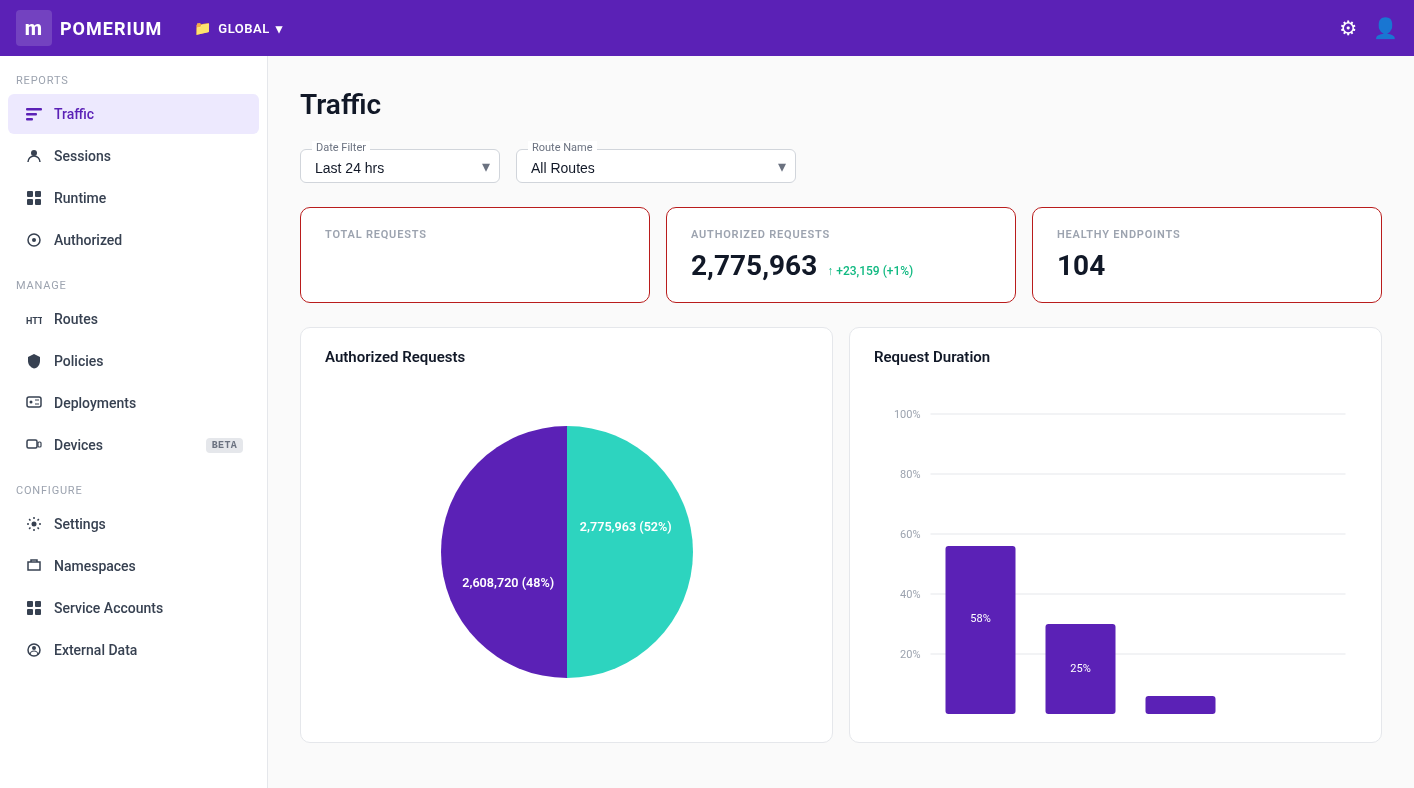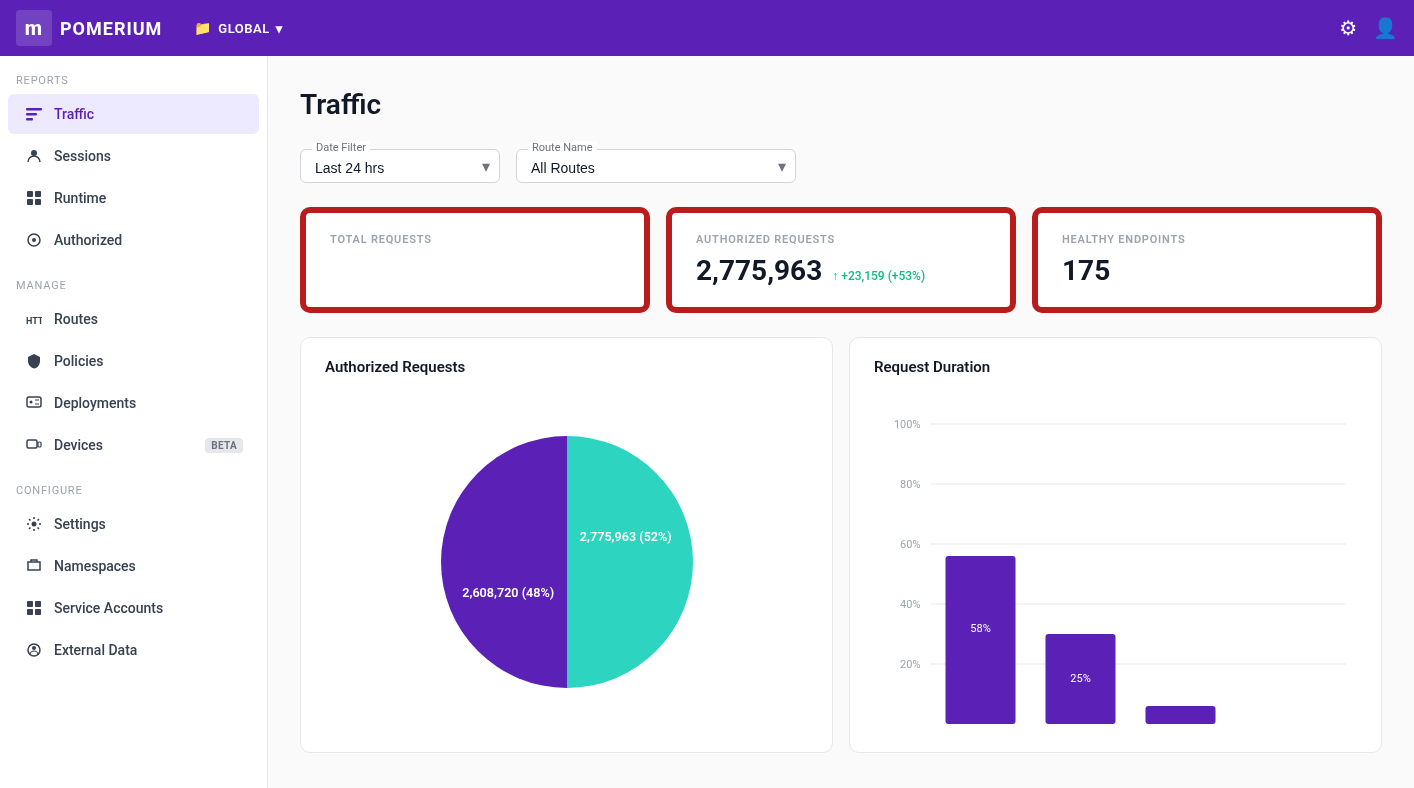--- a/index.html
+++ b/index.html
@@ -100,20 +100,21 @@
     .sidebar-item .item-icon svg { width: 16px; height: 16px; fill: currentColor; }
     .badge {
       font-size: 10px;
       font-weight: 700;
       background: #e5e7eb;
       color: #6b7280;
       padding: 2px 6px;
       border-radius: 4px;
       margin-left: auto;
       letter-spacing: 0.3px;
+      font-family: Liberation Mono, monospace;
     }
 
     
     .main-content {
       flex: 1;
       overflow-y: auto;
       padding: 32px 32px 32px 32px;
       background: #fafafa;
     }
     .page-title {
@@ -166,21 +167,21 @@
     }
 
     
     .stats-row {
       display: flex;
       gap: 16px;
       margin-bottom: 24px;
     }
     .stat-card {
       background: white;
-      border: 6px solid #b91c1c;
+      border: 1px solid #b91c1c;
       border-radius: 10px;
       padding: 20px 24px;
       flex: 1;
       display: flex;
       flex-direction: column;
       gap: 8px;
     }
     .stat-label {
       font-size: 11px;
       font-weight: 600;
@@ -430,27 +431,27 @@
     </div>
 
     <div class="stats-row">
       <div class="stat-card">
         <div class="stat-label">TOTAL REQUESTS</div>
       </div>
       <div class="stat-card">
         <div class="stat-label">AUTHORIZED REQUESTS</div>
         <div class="stat-value">
           <span>2,775,963</span>
-          <span class="stat-delta">↑ +23,159 (+53%)</span>
+          <span class="stat-delta">↑ +23,159 (+1%)</span>
         </div>
       </div>
       <div class="stat-card">
         <div class="stat-label">HEALTHY ENDPOINTS</div>
         <div class="stat-value">
-          <span>175</span>
+          <span>104</span>
         </div>
       </div>
     </div>
 
     <div class="charts-row">
 
       <div class="chart-card">
         <div class="chart-title">Authorized Requests</div>
         <div class="pie-container">
           <svg width="280" height="280" viewBox="0 0 200 200">

